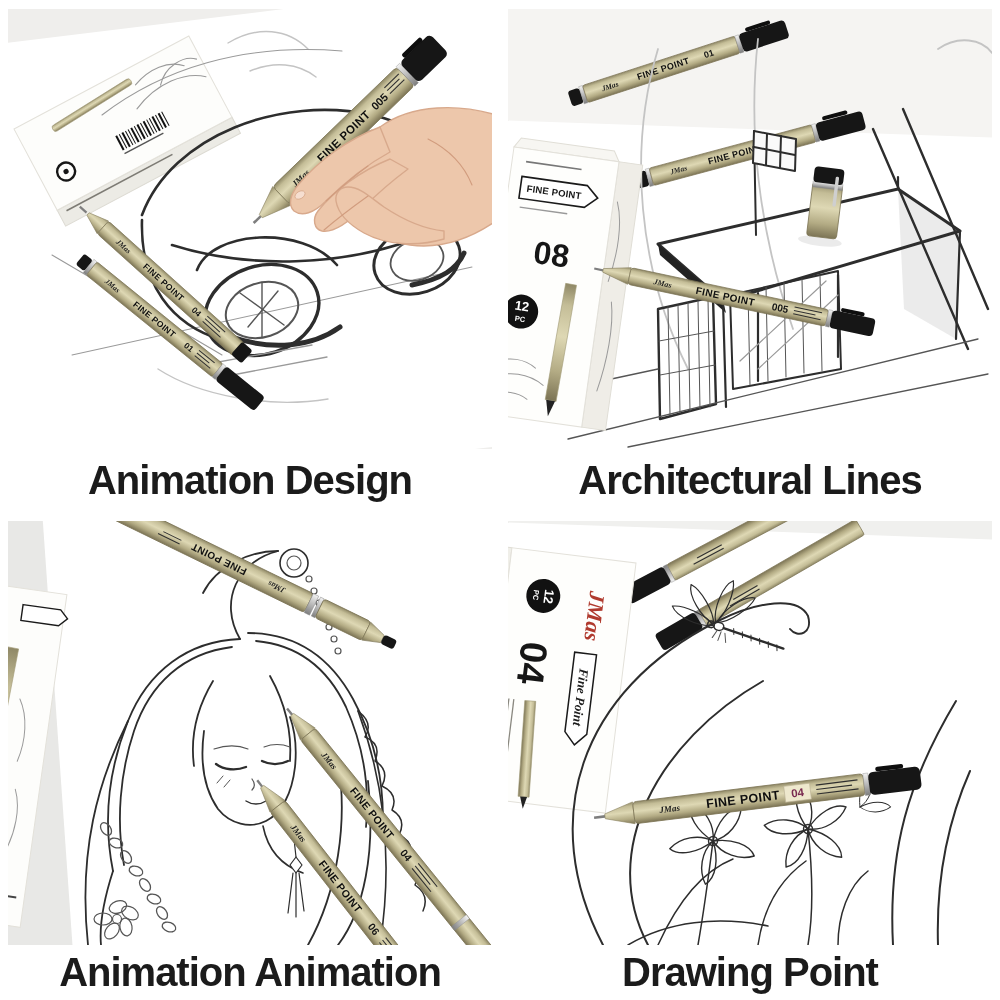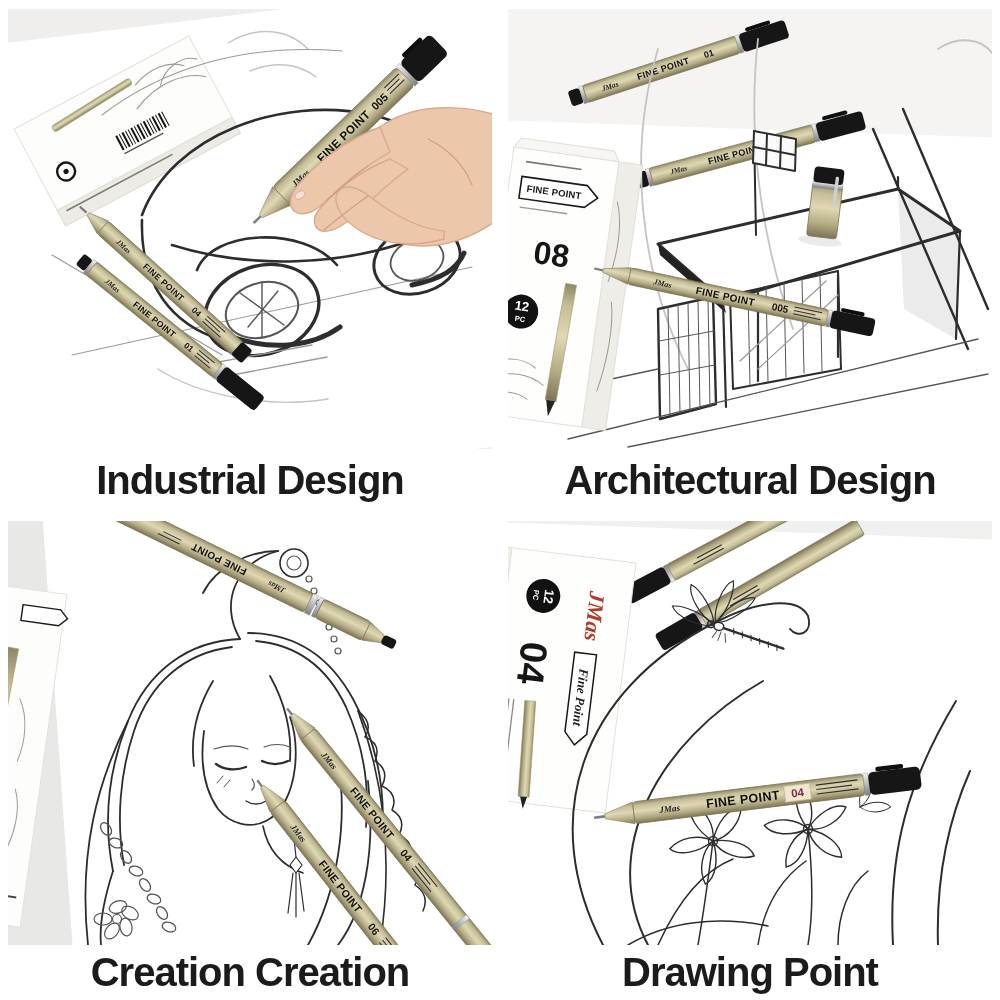--- a/index.html
+++ b/index.html
@@ -185,21 +185,21 @@
           <path class="skin" d="M436,230 C408,238 378,236 356,224 C340,215 330,204 328,192 C327,184 332,178 340,178 C352,178 362,188 376,198 C394,210 416,220 436,222 Z"></path>
           <ellipse cx="292" cy="186" rx="5.5" ry="3.6" transform="rotate(-32 292 186)" fill="#f6ded0" stroke="#d8a98c" stroke-width=".8"></ellipse>
           <g fill="none" stroke="#d19c7e" stroke-width="1.1" stroke-linecap="round">
             <path d="M318,192 C332,179 346,167 360,157"></path>
             <path d="M316,221 C330,209 346,197 360,187"></path>
             <path d="M420,130 C440,140 456,156 464,176"></path>
           </g>
         </g>
       </svg>
     </div>
-    <div class="caption">Industrial Design</div>
+    <div class="caption">Animation Design</div>
   </div>
 
   <div class="panel">
     <div class="photo">
       <svg width="484" height="440" viewBox="0 0 484 440">
         <defs>
           <linearGradient id="kgB" x1="0" y1="0" x2="0" y2="1">
             <stop offset="0" stop-color="#8f8866"></stop>
               <stop offset=".18" stop-color="#c4bd97"></stop>
             <stop offset=".45" stop-color="#ded8b4"></stop>
@@ -345,21 +345,21 @@
             <rect x="192" y="-4.5" width="28" height="1"></rect>
               <rect x="192" y="-1" width="22" height="1"></rect>
               <rect x="192" y="2.5" width="28" height="1"></rect>
           </g>
           <rect x="226" y="-8.5" width="4" height="17" fill="url(#rgB)" stroke="#8c8c8c" stroke-width=".4"></rect>
           <rect x="230" y="-9" width="44" height="18" rx="4" fill="#161616"></rect>
           <rect x="238" y="-13" width="24" height="4" rx="2" fill="#0e0e0e"></rect>
         </g>
       </svg>
     </div>
-    <div class="caption">Architectural Design</div>
+    <div class="caption">Architectural Lines</div>
   </div>
 
   <div class="panel">
     <div class="photo">
       <svg width="484" height="424" viewBox="0 0 484 424">
         <defs>
           <linearGradient id="kgC" x1="0" y1="0" x2="0" y2="1">
             <stop offset="0" stop-color="#8f8866"></stop>
               <stop offset=".18" stop-color="#c4bd97"></stop>
             <stop offset=".45" stop-color="#ded8b4"></stop>
@@ -503,21 +503,21 @@
           <text class="psize" font-size="10.5" x="178" y="3.5" text-anchor="middle">06</text>
           <g class="fp">
             <rect x="192" y="-5" width="30" height="1.1"></rect>
               <rect x="192" y="-1" width="24" height="1.1"></rect>
               <rect x="192" y="3" width="30" height="1.1"></rect>
           </g>
           <rect x="262" y="-9.5" width="5" height="19" fill="url(#rgC)" stroke="#8c8c8c" stroke-width=".4"></rect>
         </g>
       </svg>
     </div>
-    <div class="caption">Creation Creation</div>
+    <div class="caption">Animation Animation</div>
   </div>
 
   <div class="panel">
     <div class="photo">
       <svg width="484" height="424" viewBox="0 0 484 424">
         <defs>
           <linearGradient id="kgD" x1="0" y1="0" x2="0" y2="1">
             <stop offset="0" stop-color="#8f8866"></stop>
               <stop offset=".18" stop-color="#c4bd97"></stop>
             <stop offset=".45" stop-color="#ded8b4"></stop>

